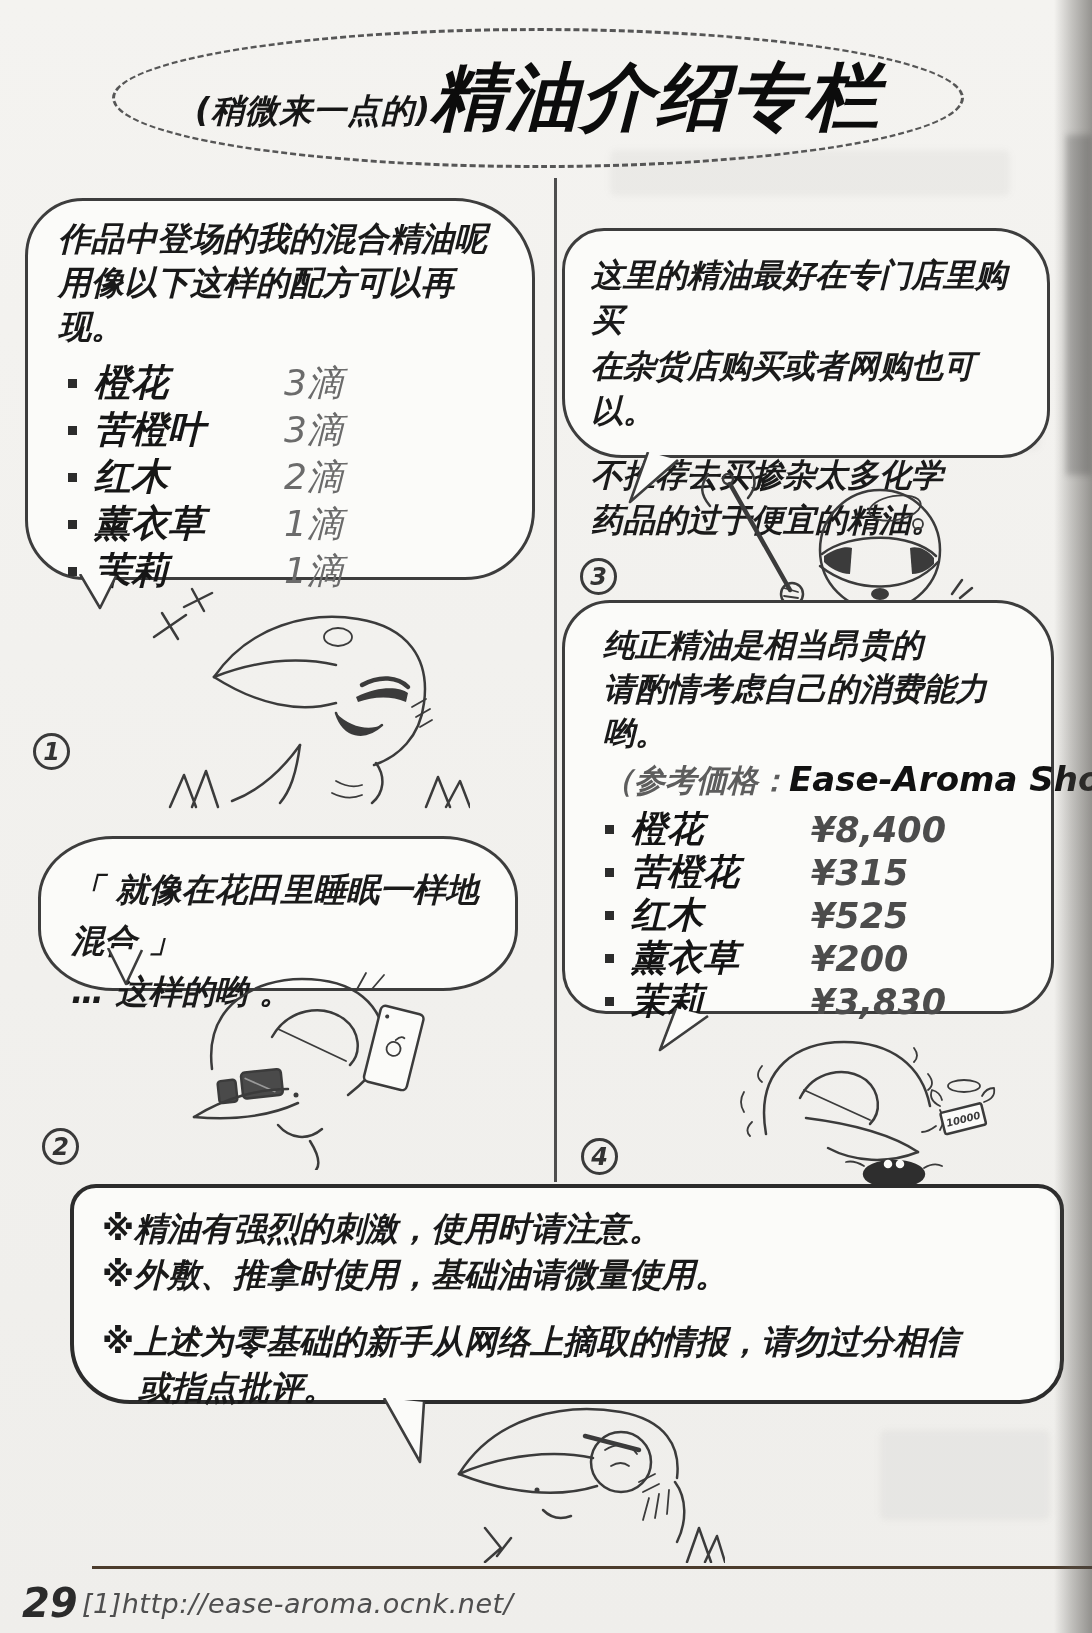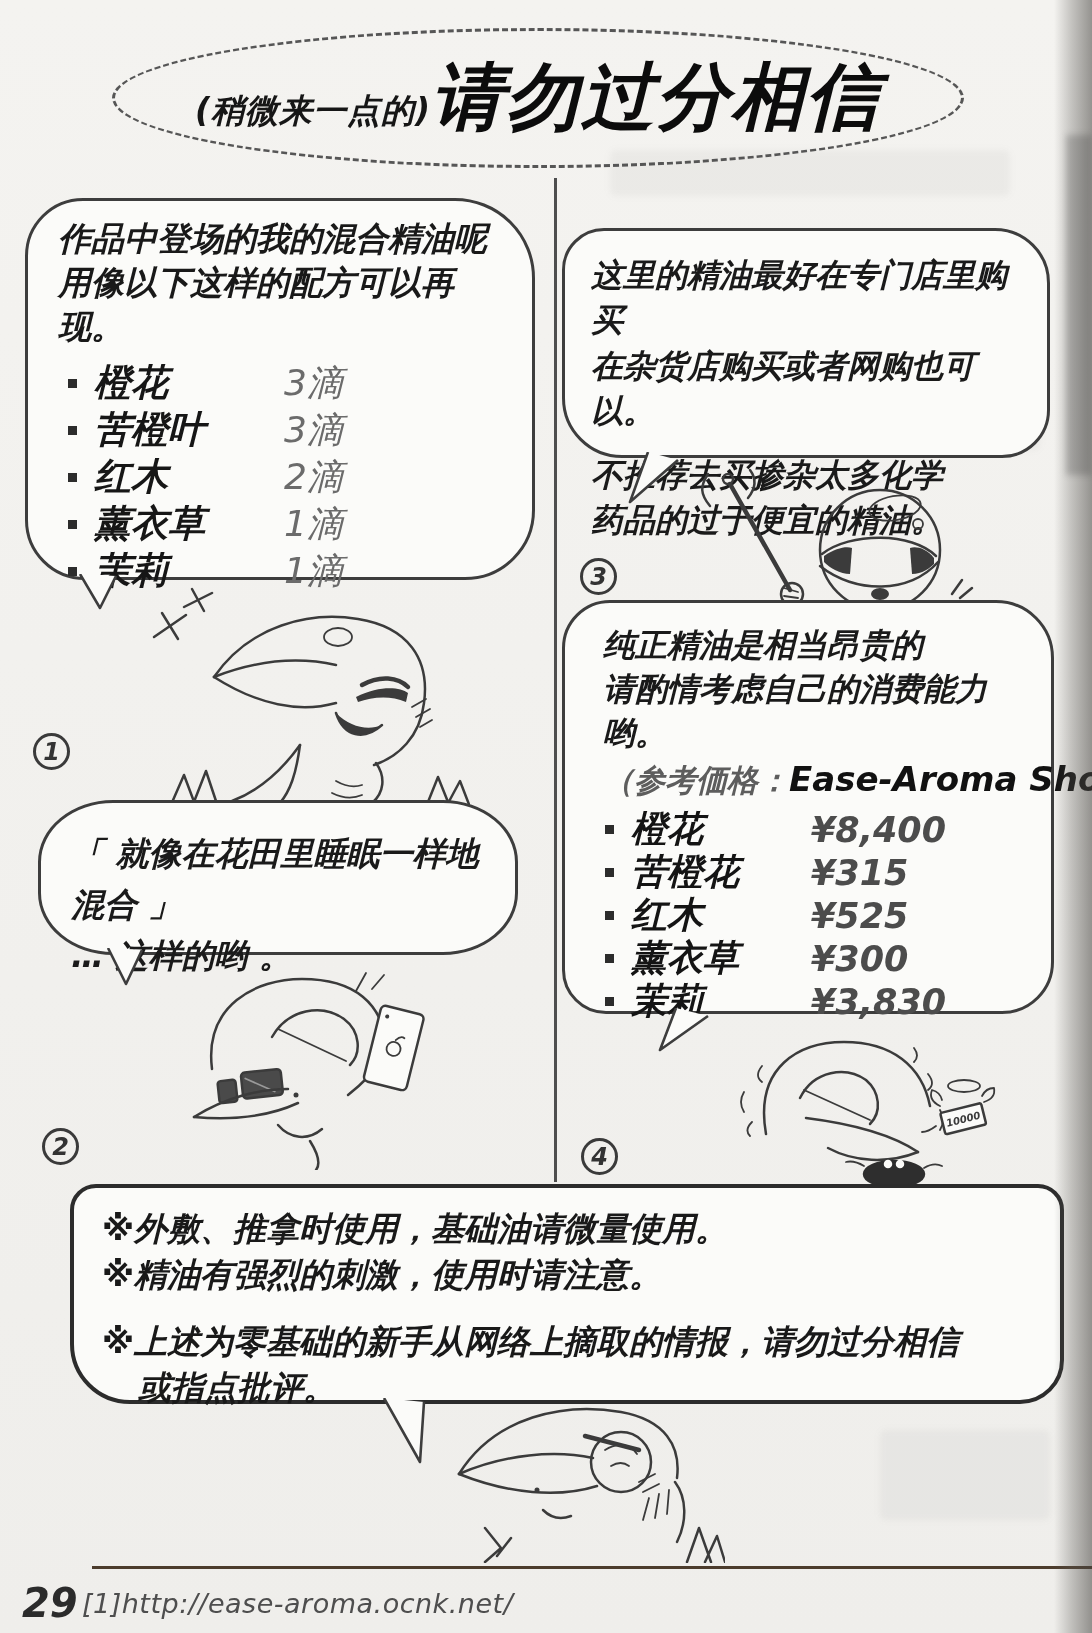--- a/index.html
+++ b/index.html
@@ -45,21 +45,21 @@
   .tail path{fill:#fbfbf9;stroke:#3d3d3d;stroke-width:2.6;stroke-linejoin:round;}
 
   .b1{left:25px;top:198px;width:510px;height:382px;border-radius:58px 80px 70px 60px;padding:16px 24px 0 30px;}
   .b1 .intro{font-size:33px;font-weight:600;line-height:1.34;color:#191919;}
   .list{margin-top:10px;margin-left:10px;}
   .lrow{display:flex;align-items:center;height:47px;}
   .sq{width:9px;height:9px;background:#2c2c2c;margin-right:17px;flex:0 0 auto;}
   .lname{font-size:37px;font-weight:600;color:#161616;width:190px;}
   .lamt{font-size:36px;font-weight:500;color:#6b6b6b;}
 
-  .b2{left:38px;top:800px;width:480px;height:155px;border-radius:75px/62px;padding:25px 26px 0 30px;}
+  .b2{left:38px;top:836px;width:480px;height:155px;border-radius:75px/62px;padding:25px 26px 0 30px;}
   .b2 .line{font-size:33px;font-weight:600;line-height:1.55;color:#1a1a1a;}
 
   .b3{left:562px;top:228px;width:488px;height:230px;border-radius:42px 55px 48px 60px;padding:22px 24px 0 26px;}
   .b3 .line{font-size:32px;font-weight:600;line-height:1.42;color:#1a1a1a;}
   .gap18{height:18px;}
 
   .b4{left:562px;top:600px;width:492px;height:414px;border-radius:48px 58px 52px 44px;padding:20px 18px 0 38px;}
   .b4 .line{font-size:32px;font-weight:600;line-height:1.38;color:#1a1a1a;}
   .refline{margin-top:4px;white-space:nowrap;}
   .ref-gray{font-size:31px;font-weight:700;color:#5d5d5d;}
@@ -115,21 +115,21 @@
 <div class="page">
 
   <div class="smudge" style="left:610px;top:150px;width:400px;height:46px;"></div>
   <div class="smudge" style="left:930px;top:300px;width:110px;height:150px;"></div>
   <div class="smudge" style="left:860px;top:1215px;width:190px;height:120px;"></div>
   <div class="smudge" style="left:880px;top:1430px;width:170px;height:90px;"></div>
 
   <div class="title-ellipse">
     <div class="title-inner">
       <span class="title-prefix">(稍微来一点的)</span>
-        <span class="title-main">请勿过分相信</span>
+        <span class="title-main">精油介绍专栏</span>
     </div>
   </div>
 
   <div class="vdivider"></div>
 
   <div class="bubble b1">
     <div class="intro">作品中登场的我的混合精油呢</div>
     <div class="intro">用像以下这样的配方可以再现。</div>
     <div class="list">
       <div class="lrow">
@@ -275,21 +275,21 @@
           <span class="pprice">¥315</span>
         </div>
       <div class="prow">
           <span class="sq"></span>
           <span class="pname">红木</span>
           <span class="pprice">¥525</span>
         </div>
       <div class="prow">
           <span class="sq"></span>
           <span class="pname">薰衣草</span>
-          <span class="pprice">¥300</span>
+          <span class="pprice">¥200</span>
         </div>
       <div class="prow">
           <span class="sq"></span>
           <span class="pname">茉莉</span>
           <span class="pprice">¥3,830</span>
         </div>
     </div>
   </div>
   <svg class="tail" style="left:650px;top:1008px;" width="62" height="48">
       <path d="M26,0 L10,42 L58,8"></path>
@@ -312,22 +312,22 @@
     <ellipse cx="216" cy="152" rx="30" ry="13" style="fill:#2e2e2e;stroke:#2e2e2e"></ellipse>
     <circle cx="210" cy="142" r="3" class="fillWhite" style="stroke:#fbfbf9"></circle>
     <circle cx="222" cy="142" r="3" class="fillWhite" style="stroke:#fbfbf9"></circle>
     <path class="thin" d="M186,144 q-10,-6 -18,-4 M246,146 q10,-6 18,-2 M258,104 q-8,6 -14,6"></path>
   </svg>
   <div class="cnum c4">
       <span>4</span>
     </div>
 
   <div class="notes">
+    <div class="nline">※精油有强烈的刺激，使用时请注意。</div>
     <div class="nline">※外敷、推拿时使用，基础油请微量使用。</div>
-    <div class="nline">※精油有强烈的刺激，使用时请注意。</div>
     <div class="gap"></div>
     <div class="nline">※上述为零基础的新手从网络上摘取的情报，请勿过分相信</div>
     <div class="nline indent">或指点批评。</div>
   </div>
   <svg class="tail" style="left:378px;top:1398px;" width="56" height="72">
       <path d="M6,0 L42,64 L46,4"></path>
     </svg>
 
   <svg class="art" style="left:425px;top:1378px;" width="300" height="185" viewBox="0 0 300 185">
     <path d="M34,96 C70,38 140,24 196,34 C240,42 256,68 252,100"></path>

